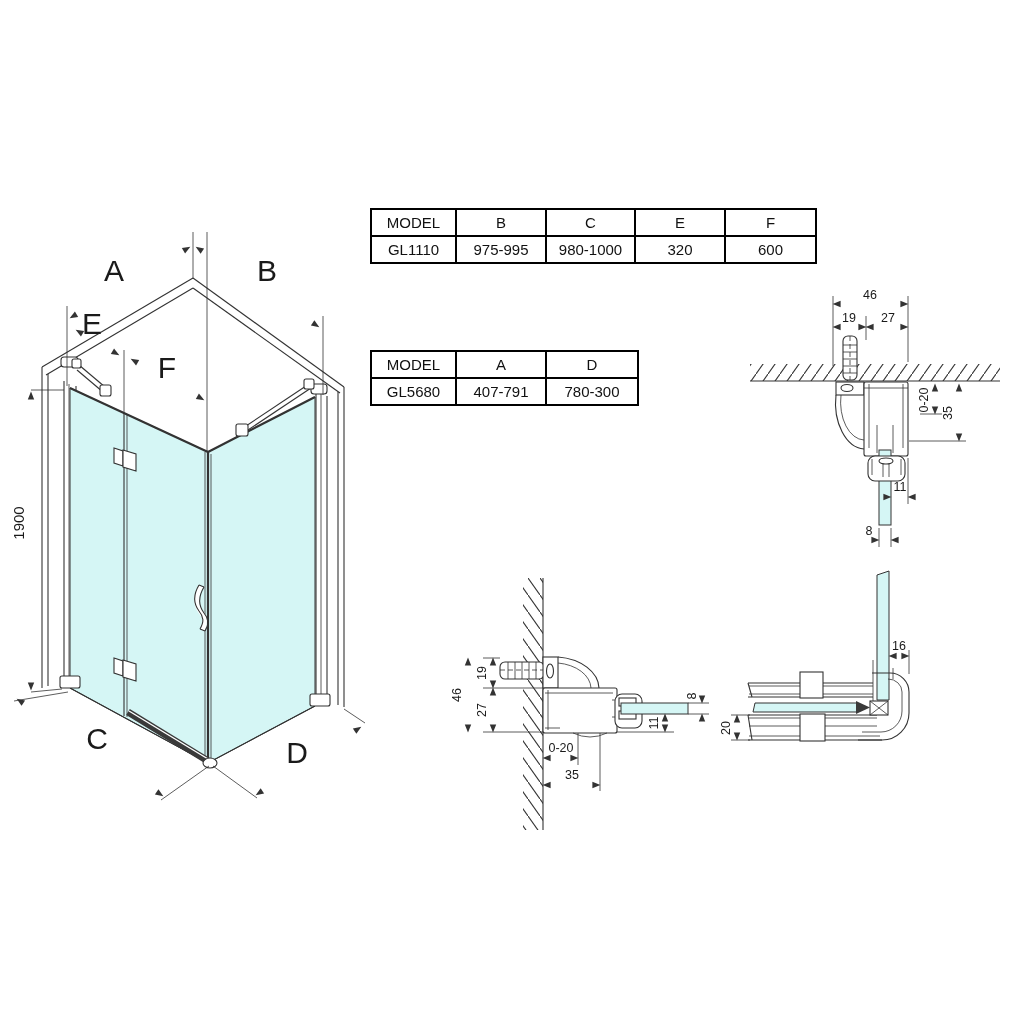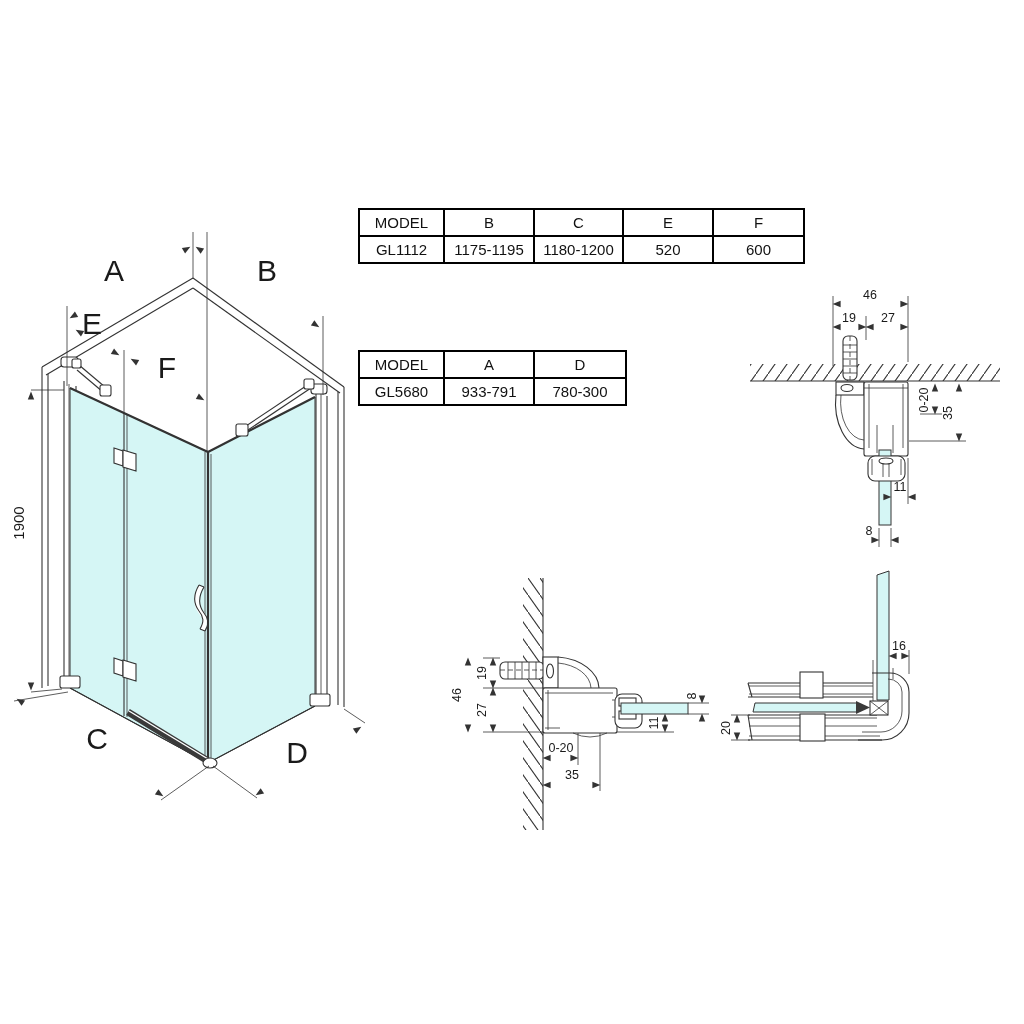--- a/index.html
+++ b/index.html
@@ -12,21 +12,21 @@
   .thin{stroke:#333;fill:none;stroke-width:0.8;}
   .dash{stroke:#333;fill:none;stroke-width:0.8;stroke-dasharray:5 3;}
   .wfill{fill:#fff;stroke:#333;stroke-width:1.1;}
   .glass{fill:#d5f6f5;stroke:#333;stroke-width:1;}
   .dk  {fill:#3a3a3a;stroke:none;}
   text{font-family:"Liberation Sans",sans-serif;fill:#1a1a1a;}
   .big {font-size:30px;text-anchor:middle;}
   .dt  {font-size:12.5px;text-anchor:middle;}
   .mt  {font-size:15px;text-anchor:middle;}
   
-  .dtable{position:absolute;border-collapse:collapse;table-layout:fixed;}
+  .dtable{position:absolute;border-collapse:collapse;table-layout:fixed;margin-left:12px;}
   .dtable td{border:2px solid #000;text-align:center;vertical-align:middle;
              font-size:15px;color:#111;height:25px;padding:0;
              font-family:"Liberation Sans",sans-serif;white-space:nowrap;}
   #table1{left:358px;top:208px;width:445px;}
   #table2{left:358px;top:350px;width:267px;}
 </style>
 </head>
 <body>
 
 <div id="canvas">
@@ -293,42 +293,42 @@
       </colgroup>
   <tbody>
     <tr>
       <td>MODEL</td>
       <td>B</td>
       <td>C</td>
       <td>E</td>
       <td>F</td>
     </tr>
     <tr>
-      <td>GL1112</td>
-      <td>1175-1195</td>
-      <td>1180-1200</td>
-      <td>520</td>
+      <td>GL1110</td>
+      <td>975-995</td>
+      <td>980-1000</td>
+      <td>320</td>
       <td>600</td>
     </tr>
   </tbody>
 </table>
 
 <table id="table2" class="dtable">
   <colgroup>
         <col style="width:85px">
         <col style="width:90px">
         <col style="width:92px">
       </colgroup>
   <tbody>
     <tr>
       <td>MODEL</td>
       <td>A</td>
       <td>D</td>
     </tr>
     <tr>
       <td>GL5680</td>
-      <td>933-791</td>
+      <td>407-791</td>
       <td>780-300</td>
     </tr>
   </tbody>
 </table>
 
 </div>
 
 </body></html>

